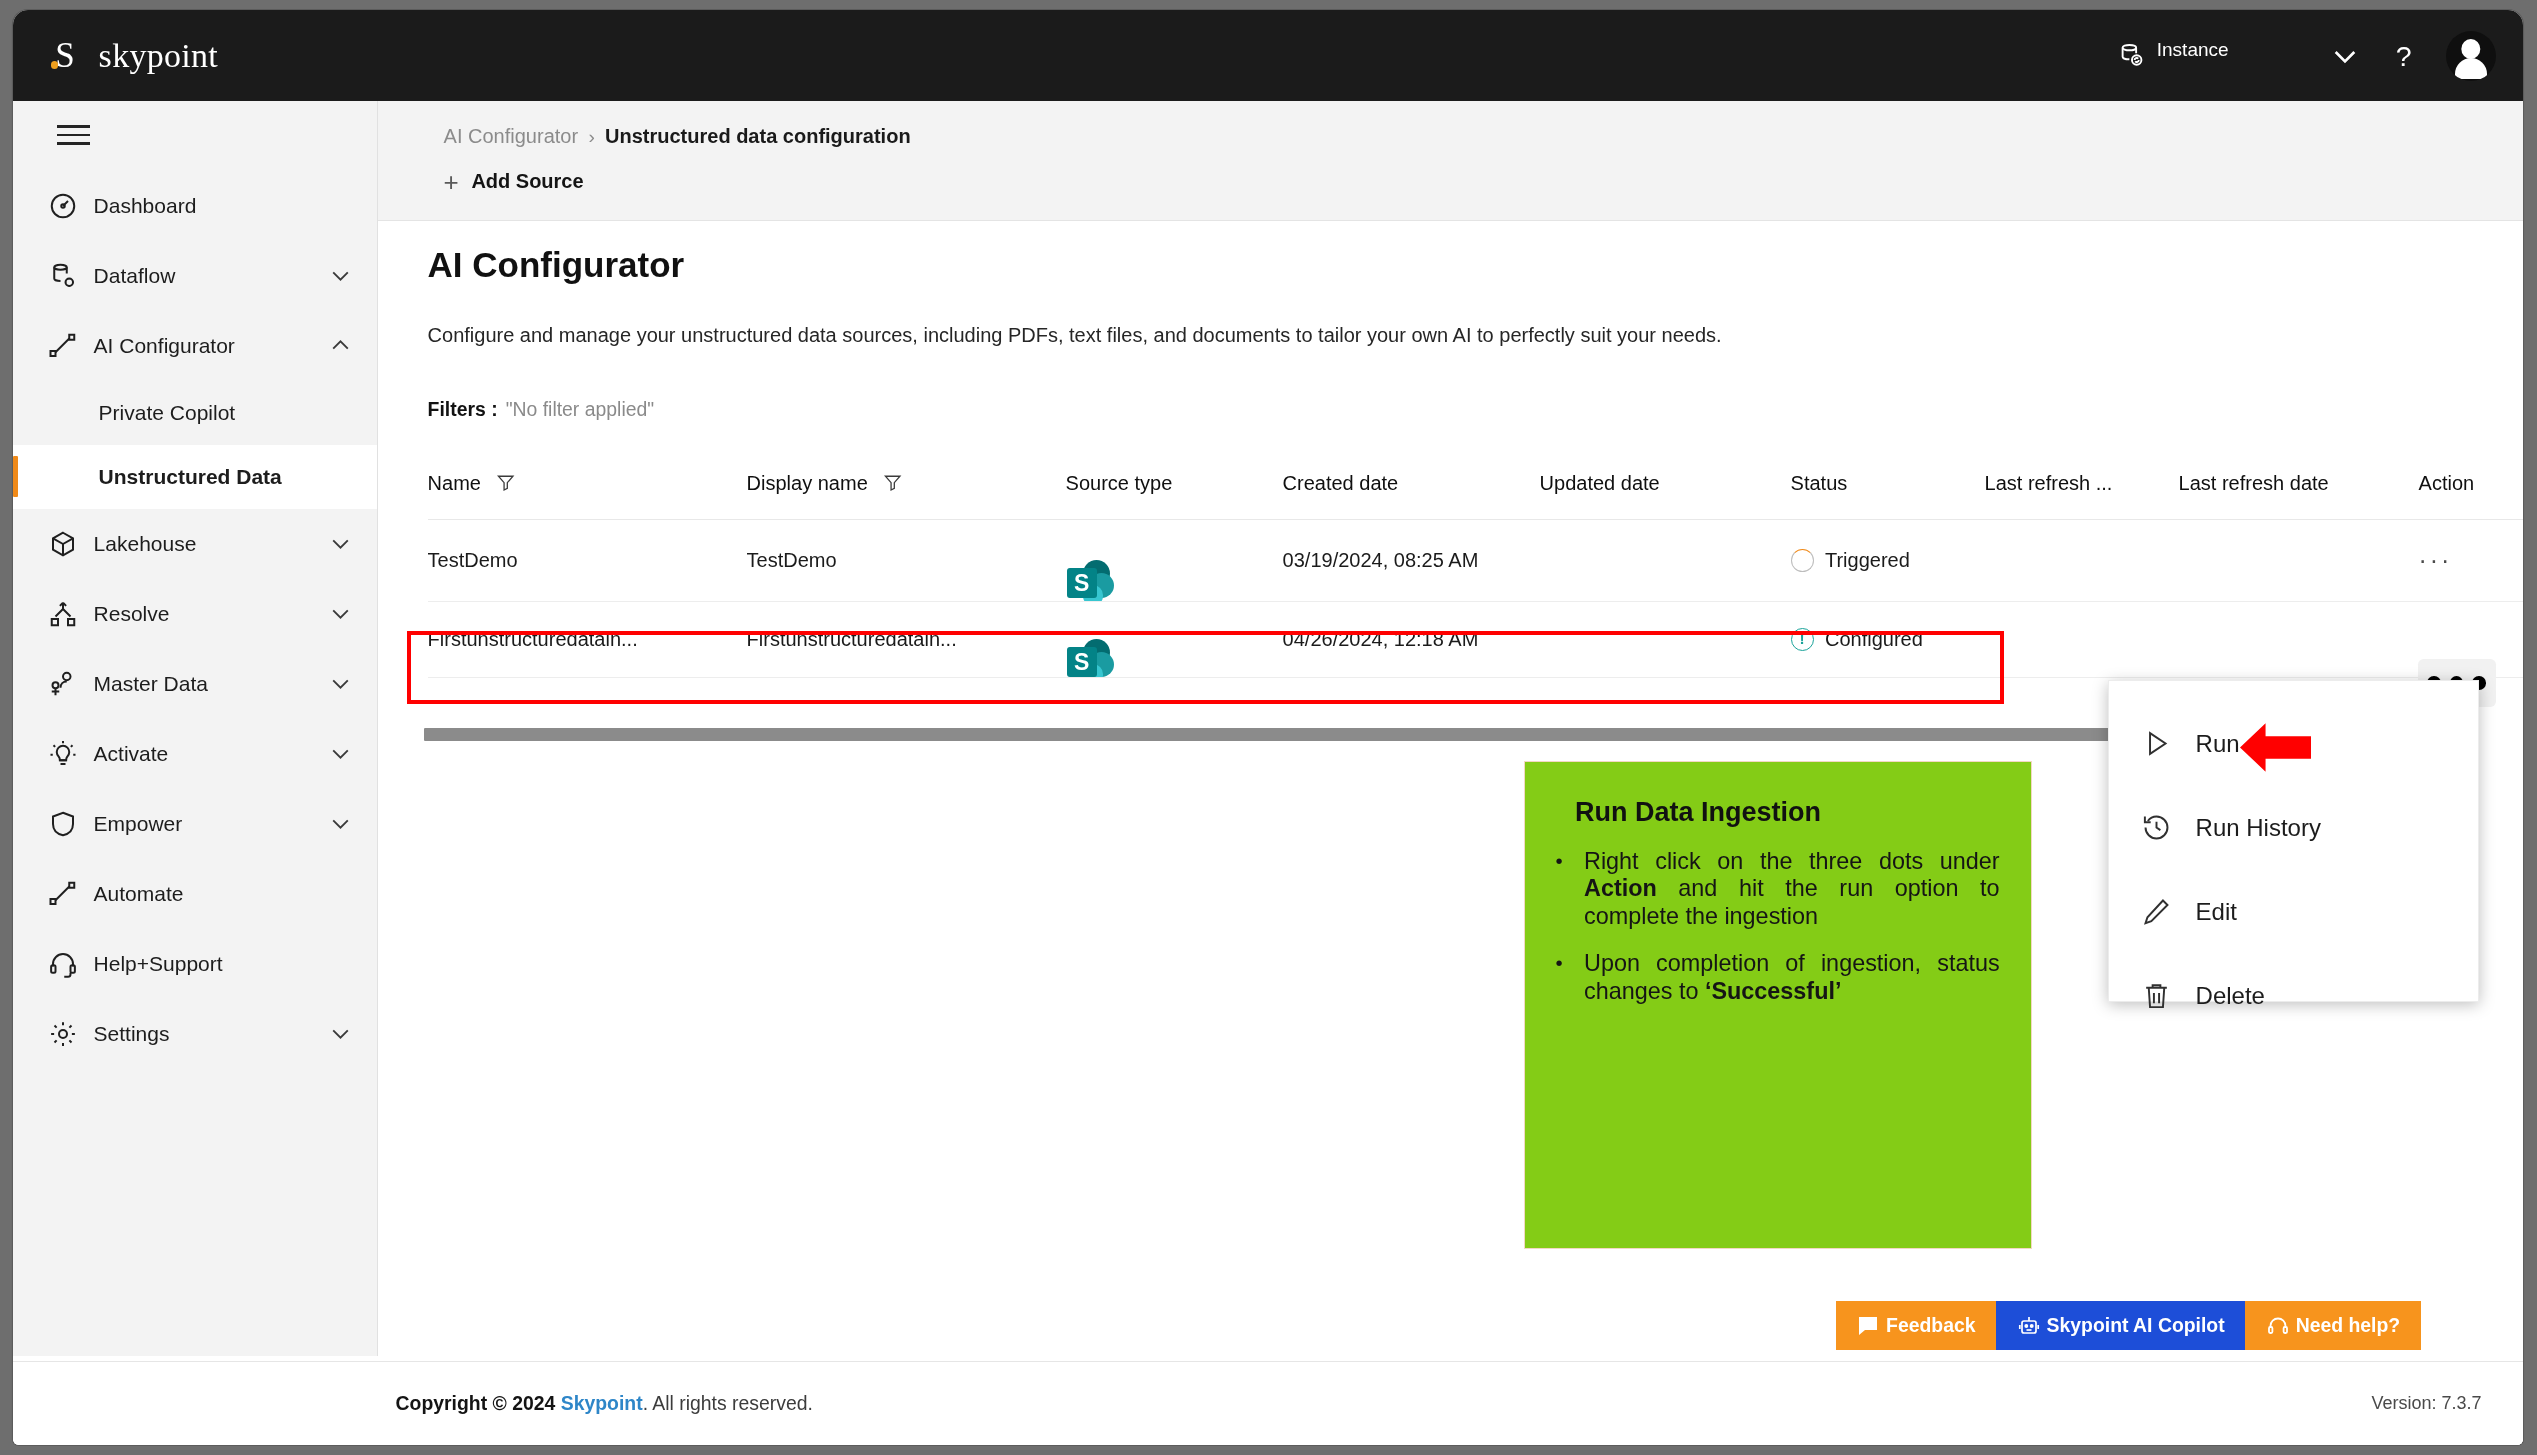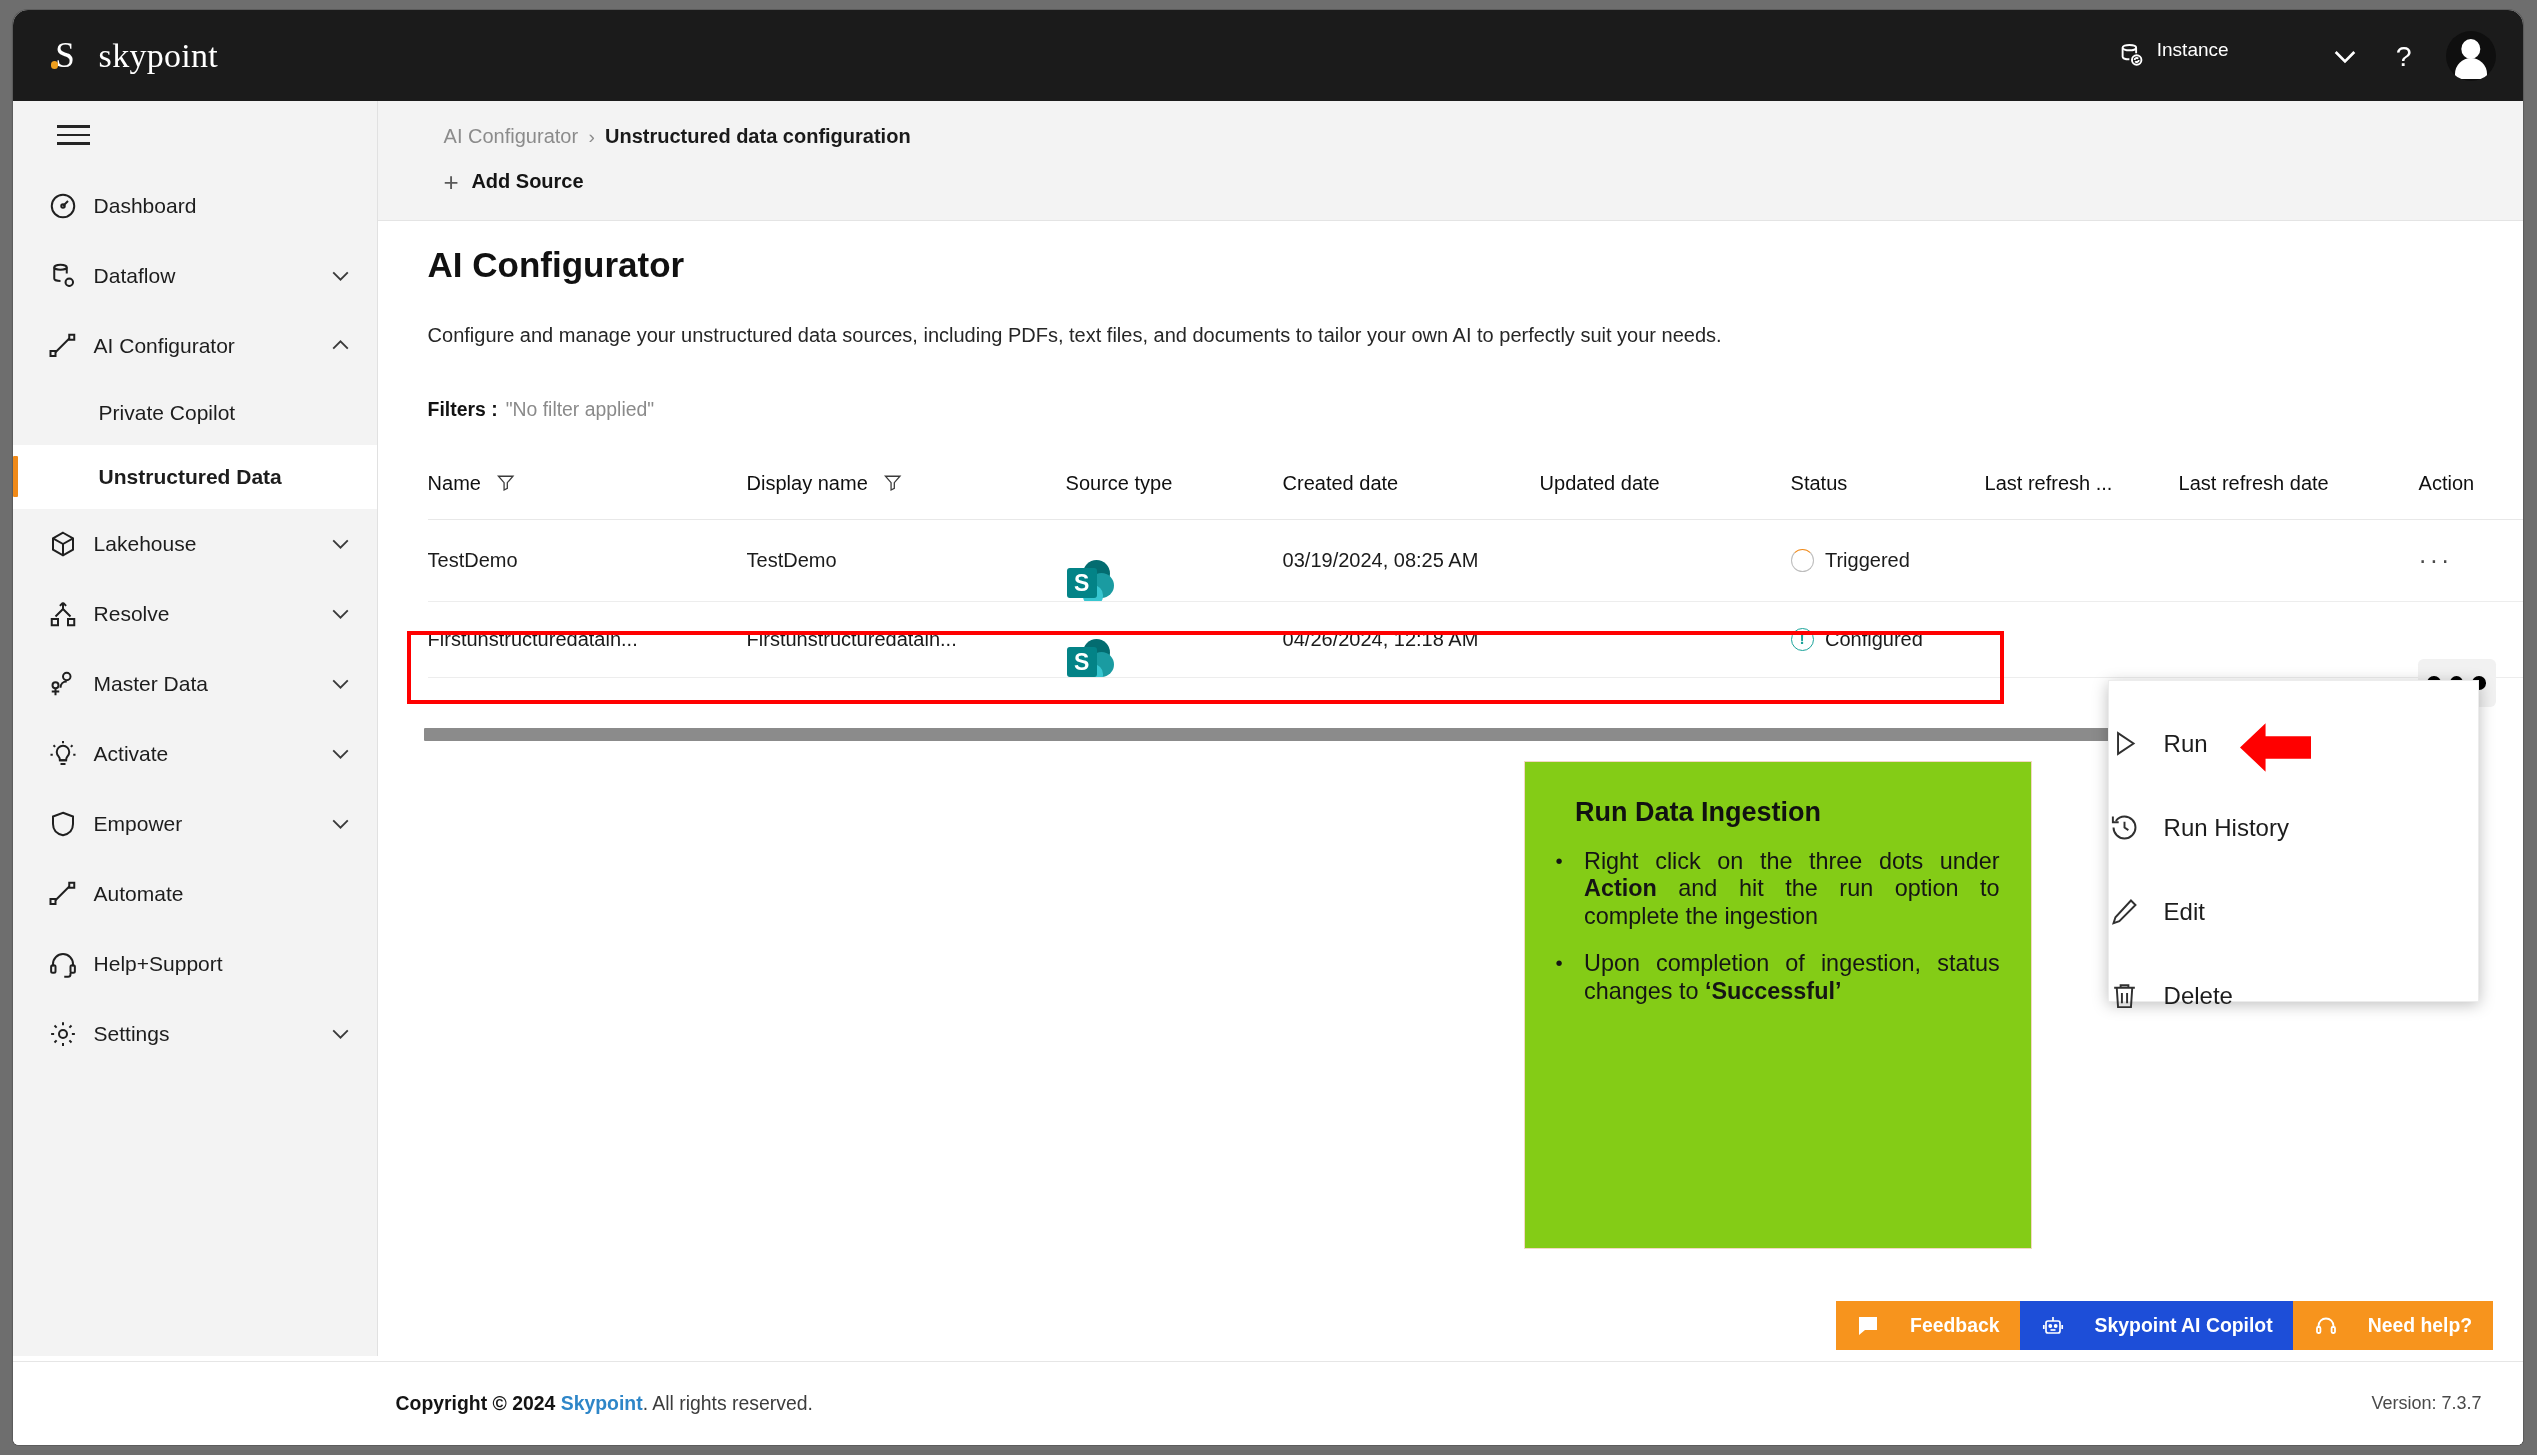--- a/index.html
+++ b/index.html
@@ -228,21 +228,21 @@
   
   .ctxmenu {
     position: absolute; left: 2095px; top: 670px;
     width: 371px; height: 322px; background: #ffffff;
     box-shadow: 0 2.9px 15px rgba(0,0,0,.26);
     border: 0.6px solid #ececec;
     padding-top: 20.5px;
   }
   .ctx-item {
     display: flex; align-items: center; height: 84px;
-    gap: 24px; cursor: pointer;
+    padding-left: 32px; gap: 24px; cursor: pointer;
   }
   .ctx-item .ic { width: 31px; height: 31px; color: #303030; flex: 0 0 31px; }
   .ctx-item .tx { font-size: 24px; color: #1c1c1c; }
   
   .red-arrow {
     position: absolute; left: 2227px; top: 710px; width: 71px; height: 55px;
   }
 
   
   .callout {
@@ -263,21 +263,21 @@
   .callout li .bul { flex: 0 0 11.4px; font-size: 20.5px; line-height: 1.3; }
   .callout li .txt { flex: 1; text-align: justify; }
   .callout b { font-weight: bold; }
 
   
   .helpbar {
     position: absolute; left: 1823px; top: 1291px;
     display: flex; height: 49px; align-items: stretch;
   }
   .hb {
-    display: flex; align-items: center; gap: 30px;
+    display: flex; align-items: center; gap: 6px;
     padding: 0 20.5px; font-size: 19.4px; font-weight: bold; color: #ffffff;
     cursor: pointer;
   }
   .hb.orange { background: #f7941d; }
   .hb.black  { background: #1d4ed8; }
   .hb .ic { width: 24px; height: 24px; flex: 0 0 24px; color: #fff; }
 
   
   .footer {
     position: absolute; left: 0; bottom: 0;

